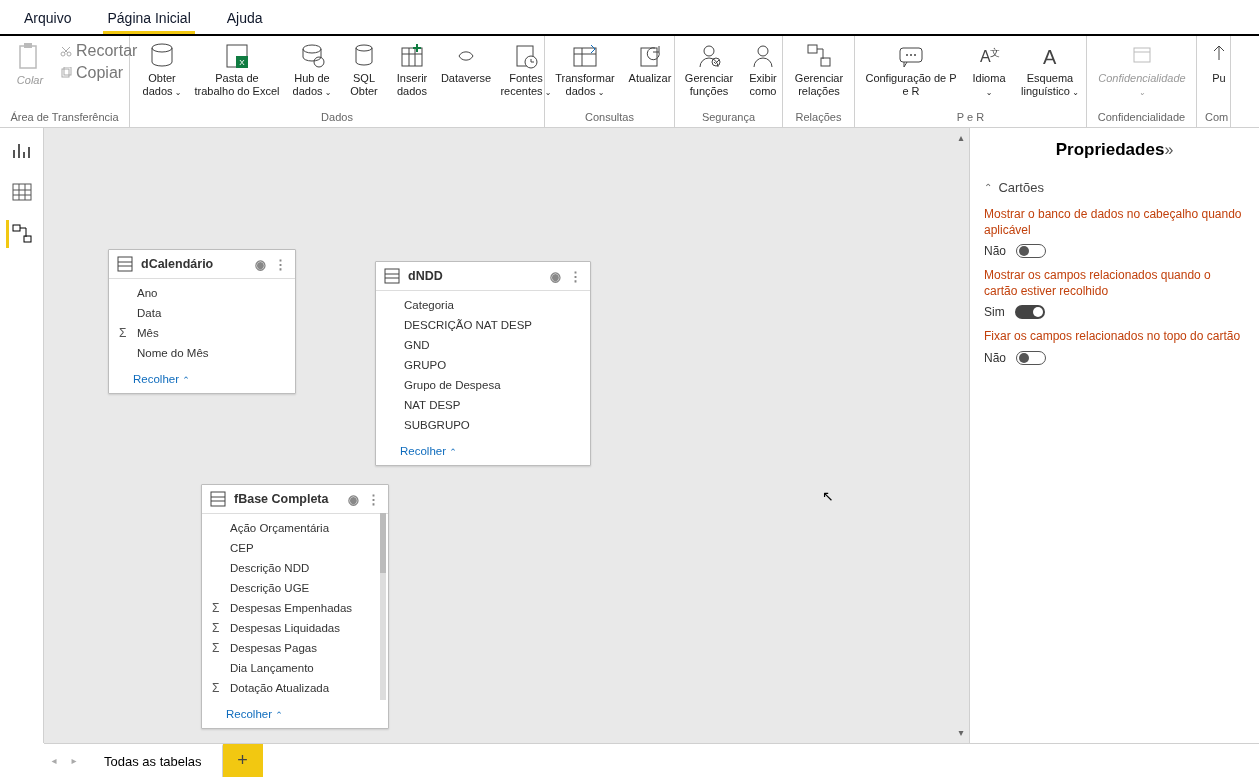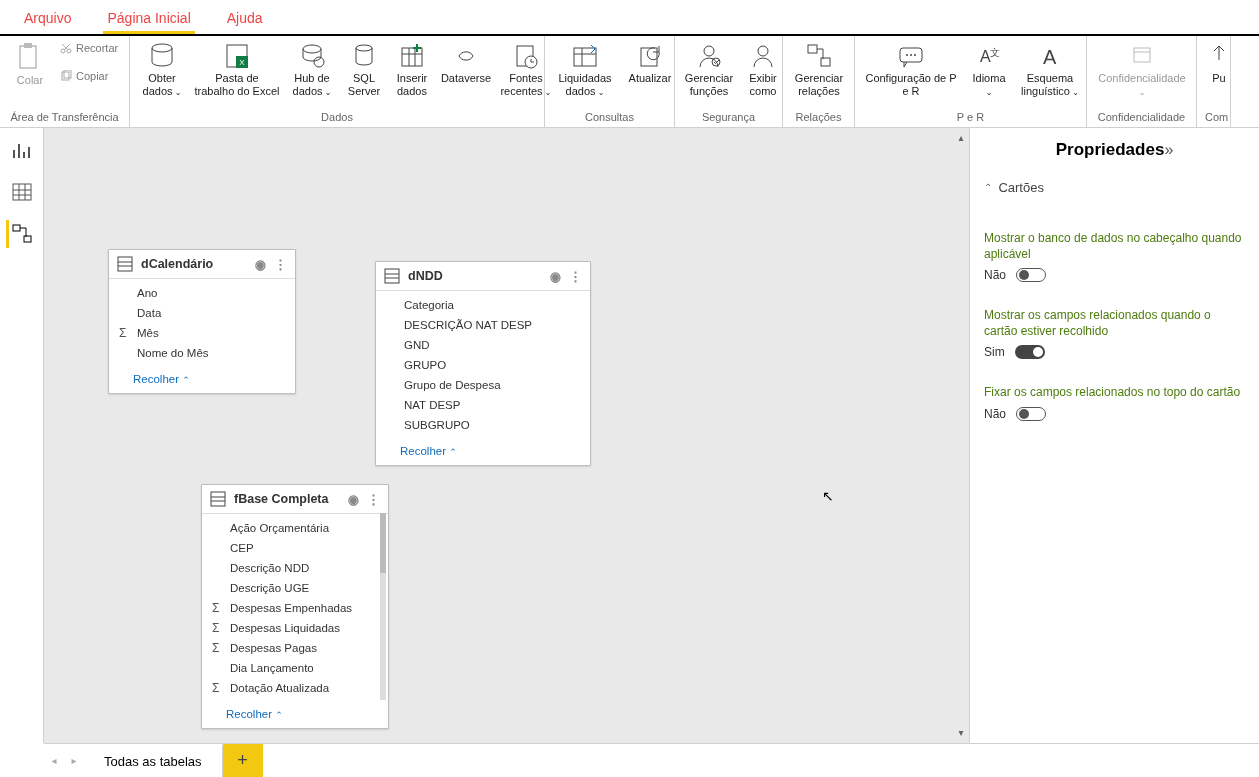--- a/index.html
+++ b/index.html
@@ -1,33 +1,33 @@
 <!DOCTYPE html>
 <html><head>
 <meta charset="utf-8">
 <style>
   * { box-sizing: border-box; margin: 0; padding: 0; font-family: "Segoe UI", sans-serif; }
   body { width: 1259px; height: 777px; background: #fff; overflow: hidden; position: relative; }
 
   
   .menus { display: flex; border-bottom: 2px solid #000; height: 36px; padding: 0 20px; gap: 28px; align-items: flex-end; background:#fff; }
-  .menus .menu { font-size: 14px; color: #ef4444; padding: 0 4px 8px; cursor: default; }
+  .menus .menu { font-size: 14px; color: #0f172a; padding: 0 4px 8px; cursor: default; }
   .menus .menu.active { border-bottom: 3px solid #F2C811; padding-bottom: 5px; }
 
   
   .ribbon { display: flex; border-bottom: 1px solid #d0d0d0; background:#fff; height: 92px; }
   .ribbon-group { border-right: 1px solid #d0d0d0; padding: 6px 8px 2px; display:flex; flex-direction:column; }
   .ribbon-group-buttons { display: flex; gap: 8px; align-items:flex-start; flex:1; }
   .rbtn { display:flex; flex-direction:column; align-items:center; justify-content:flex-start; min-width:44px; font-size:11px; text-align:center; color:#222; cursor:default; }
   .rbtn svg { margin-bottom:2px; }
   .rbtn-label { line-height:1.15; }
   .group-label { font-size:11px; color:#666; text-align:center; padding:2px 0 2px; }
-  .clipboard-sub { display:flex; flex-direction:column; justify-content:flex-end; gap:16px; font-size:11px; color:#777; }
+  .clipboard-sub { display:flex; flex-direction:column; justify-content:flex-end; gap:4px; font-size:16px; color:#777; }
   .clipboard-sub .row { display:flex; align-items:center; gap:4px; }
-  .dimmed { color:#999; }
+  .dimmed { color:#999;font-style:italic; }
 
   .dropdown-glyph { font-size:8px; }
 
   
   .leftbar { position:absolute; left:0; top:128px; width:44px; border-right:1px solid #d0d0d0; height: calc(100% - 128px - 34px); display:flex; flex-direction:column; align-items:center; padding-top:8px; gap:14px; background:#fff; }
   .leftbar .lb { width:28px; height:28px; display:flex; align-items:center; justify-content:center; color:#555; }
   .leftbar .lb.active { border-left:3px solid #F2C811; margin-left:-3px; color:#000; }
 
   
   .canvas { position:absolute; left:44px; right:290px; top:128px; bottom:34px; background:#e9e9e9; overflow:hidden; }
@@ -48,21 +48,21 @@
 
   .card-scroll { position:absolute; right:2px; top:28px; bottom:28px; width:6px; background:#ddd; }
   .card-scroll-thumb { position:absolute; top:0; width:6px; height:60px; background:#bbb; }
 
   
   .props { position:absolute; right:0; top:128px; width:290px; bottom:34px; border-left:1px solid #d0d0d0; background:#fff; padding:12px 14px; }
   .props-head { display:flex; align-items:center; justify-content:center; margin-bottom:10px; }
   .props-head h2 { font-size:17px; font-weight:600; }
   .section-header { display:flex; align-items:center; gap:6px; font-size:13px; color:#444; padding:10px 0; }
   .section-header .chev { font-size:10px; color:#666; }
-  .prop-item { font-size:12px; color:#4d7c0f; margin:26px 0 6px; line-height:1.3; }
+  .prop-item { font-size:12px; color:#c2410c; margin:2px 0 6px; line-height:1.3; }
   .toggle-row { display:flex; align-items:center; gap:10px; font-size:12px; color:#333; margin-bottom:10px; }
   .toggle { width:30px; height:14px; border-radius:8px; position:relative; }
   .toggle.off { border:1px solid #555; }
   .toggle.off::after { content:""; position:absolute; left:2px; top:1px; width:10px; height:10px; background:#555; border-radius:50%; }
   .toggle.on { background:#444; }
   .toggle.on::after { content:""; position:absolute; right:2px; top:2px; width:10px; height:10px; background:#fff; border-radius:50%; }
 
   
   .bottom { position:absolute; left:44px; right:0; bottom:0; height:34px; border-top:1px solid #d0d0d0; display:flex; align-items:center; background:#fff; }
   .bt-nav { width:20px; display:flex; justify-content:center; color:#aaa; font-size:10px; }
@@ -135,21 +135,21 @@
             <path d="M4 7 v8 a9 4 0 0 0 18 0 V7" fill="none" stroke="#444"></path>
             <circle cx="20" cy="20" r="5" fill="none" stroke="#444"></circle>
           </svg>
         <span class="rbtn-label"><span>Hub de dados</span><span class="dropdown-glyph"> ⌄</span></span>
       </div>
       <div class="rbtn" style="min-width:40px">
         <svg width="22" height="28">
             <ellipse cx="11" cy="6" rx="8" ry="3" fill="none" stroke="#444"></ellipse>
             <path d="M3 6 v14 a8 3 0 0 0 16 0 V6" fill="none" stroke="#444"></path>
           </svg>
-        <span class="rbtn-label">SQL Server</span>
+        <span class="rbtn-label">SQL Obter</span>
       </div>
       <div class="rbtn" style="min-width:40px">
         <svg width="26" height="28">
             <rect x="3" y="6" width="20" height="18" fill="none" stroke="#444"></rect>
             <path d="M3 12 h20 M10 6 v18 M16 6 v18" stroke="#444"></path>
             <path d="M18 2 v8 M14 6 h8" stroke="#107C41" stroke-width="2"></path>
           </svg>
         <span class="rbtn-label">Inserir dados</span>
       </div>
       <div class="rbtn" style="min-width:52px">
@@ -171,21 +171,21 @@
   </div>
 
   <div class="ribbon-group" style="width:130px">
     <div class="ribbon-group-buttons">
       <div class="rbtn" style="min-width:64px">
         <svg width="28" height="28">
             <rect x="3" y="6" width="22" height="18" fill="none" stroke="#444"></rect>
             <path d="M3 12 h22 M11 6 v18" stroke="#444"></path>
             <path d="M20 3 l4 4 -4 4" stroke="#0f6cbd" fill="none"></path>
           </svg>
-        <span class="rbtn-label"><span>Liquidadas dados</span><span class="dropdown-glyph"> ⌄</span></span>
+        <span class="rbtn-label"><span>Transformar dados</span><span class="dropdown-glyph"> ⌄</span></span>
       </div>
       <div class="rbtn" style="min-width:50px">
         <svg width="26" height="28">
             <rect x="4" y="6" width="16" height="18" fill="none" stroke="#444"></rect>
             <path d="M22 10 a6 6 0 1 1 -4 -4" fill="none" stroke="#444"></path>
             <path d="M22 4 v6 h-6" fill="none" stroke="#444"></path>
           </svg>
         <span class="rbtn-label">Atualizar</span>
       </div>
     </div>

